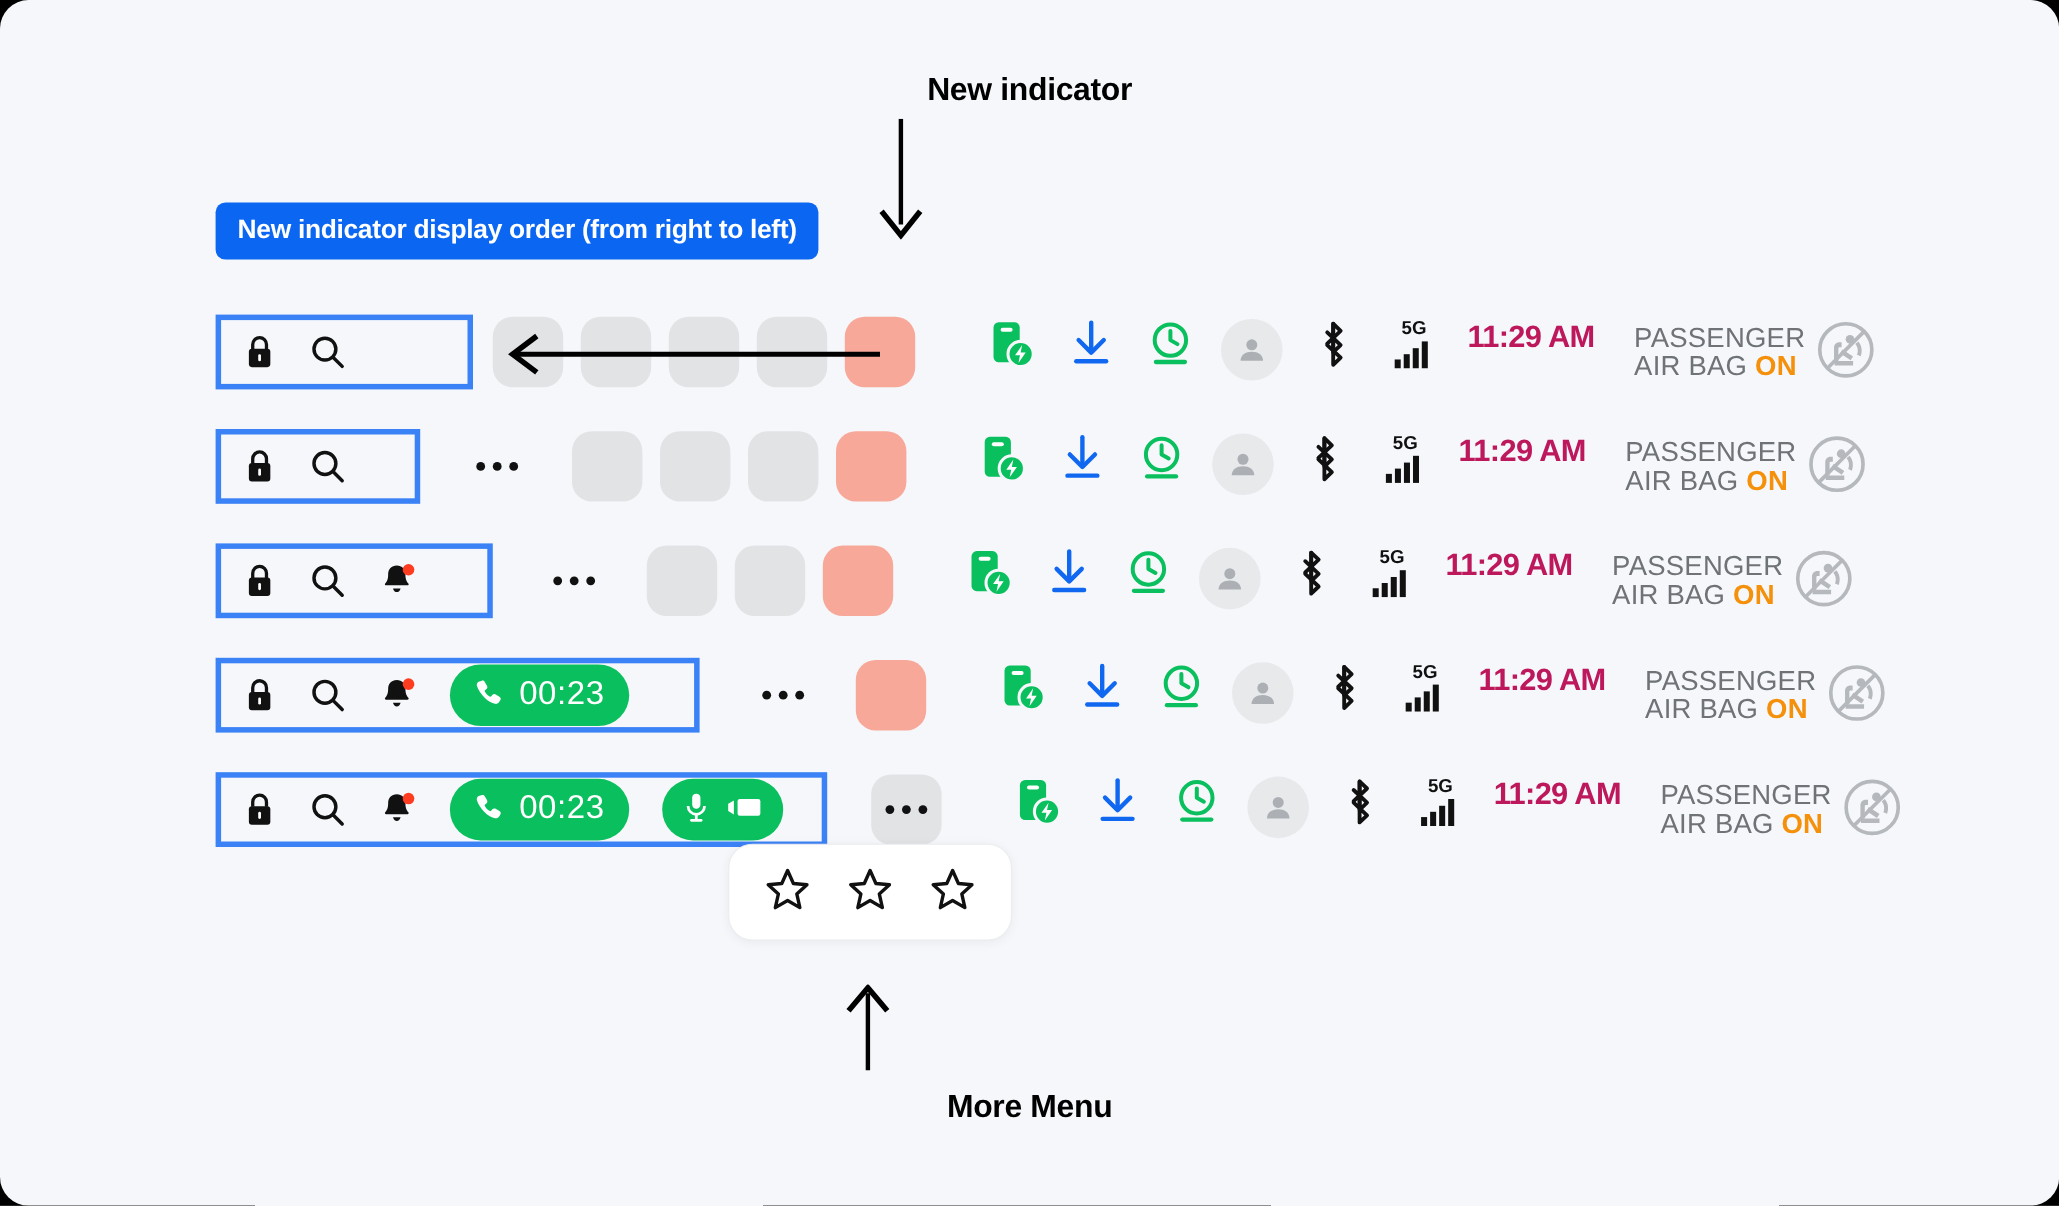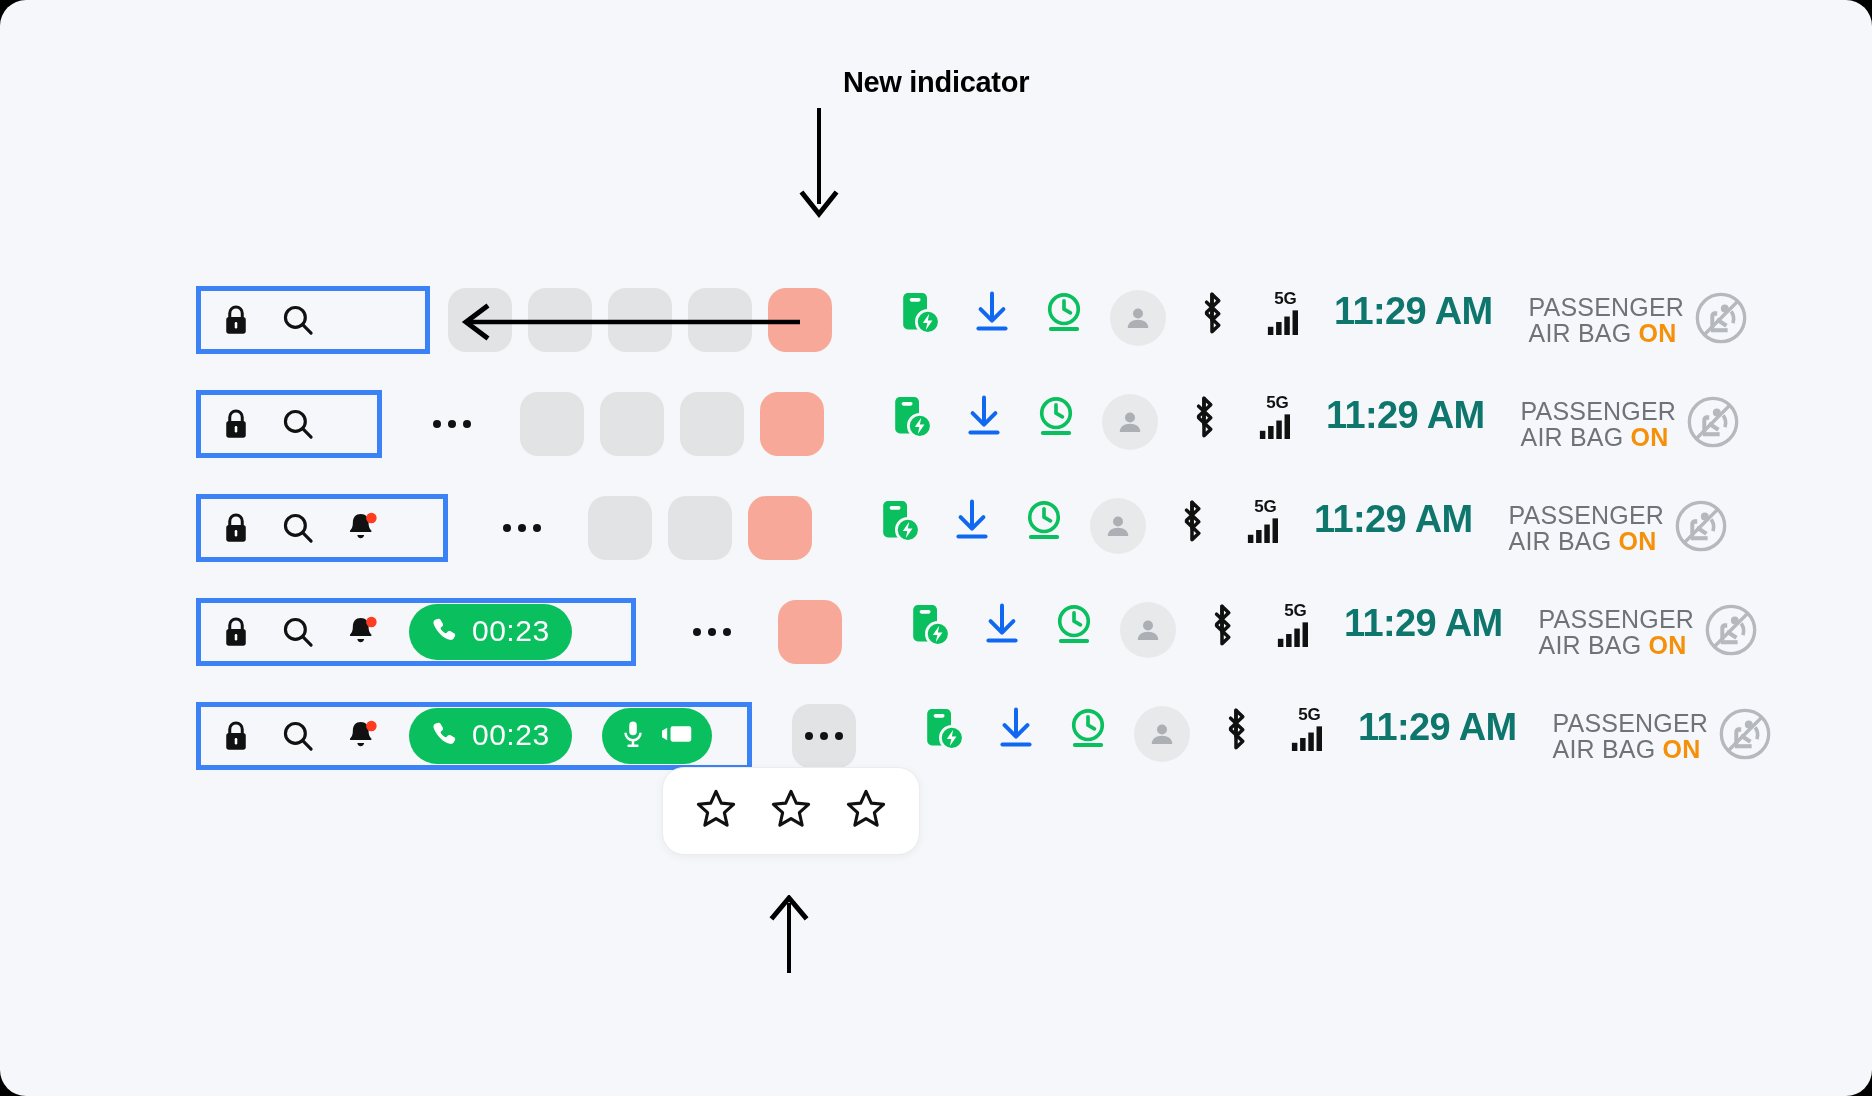--- a/index.html
+++ b/index.html
@@ -108,21 +108,21 @@
     font-size: 30px; font-weight: 500; letter-spacing: 0.5px; line-height: 1;
     position: relative; top: -1px;
   }
   .pill.mini { padding: 0 18px; gap: 14px; }
 
   
   .status-cluster {
     display: flex; align-items: flex-start;
   }
   .clock-text {
-    font-size: 38px; font-weight: 700; color: #0f766e;
+    font-size: 28px; font-weight: 700; color: #be185d;
     letter-spacing: -0.6px;
     white-space: nowrap;
   }
   .airbag {
     display: flex; align-items: center; gap: 9px;
   }
   .airbag-text {
     font-size: 25px; line-height: 26px; font-weight: 400;
     color: #6F7378; letter-spacing: 0.2px;
     text-align: left; white-space: nowrap;
@@ -158,20 +158,21 @@
 <div class="canvas">
 
   <div class="anno-top-label">New indicator</div>
   <div class="anno-top-arrow">
     <svg width="48" height="110" viewBox="0 0 48 110">
       <line x1="24" y1="0" x2="24" y2="96" stroke="#000" stroke-width="4"></line>
       <polyline points="8,86 24,106 40,86" fill="none" stroke="#000" stroke-width="5" stroke-linecap="square"></polyline>
     </svg>
   </div>
 
+  <div class="badge">New indicator display order (from right to left)</div>
 
   <div class="rows">
 
     <div class="row">
       <div class="row-inner">
         <div class="leftbox" style="width:234px">
           <span class="icon-btn">
             <svg width="30" height="34" viewBox="0 0 24 26">
                 <path d="M7 11V7.5a5 5 0 0 1 10 0V11" fill="none" stroke="#111" stroke-width="2.4"></path>
                 <rect x="4.2" y="10.6" width="15.6" height="13.4" rx="2.2" fill="#111"></rect>
@@ -730,14 +731,15 @@
         </svg>
     </span>
   </div>
 
   <div class="anno-bottom-arrow">
     <svg width="48" height="80" viewBox="0 0 48 80">
       <line x1="24" y1="78" x2="24" y2="8" stroke="#000" stroke-width="4"></line>
       <polyline points="8,22 24,3 40,22" fill="none" stroke="#000" stroke-width="5" stroke-linecap="square"></polyline>
     </svg>
   </div>
+  <div class="anno-bottom-label">More Menu</div>
 
 </div>
 
 </body></html>

